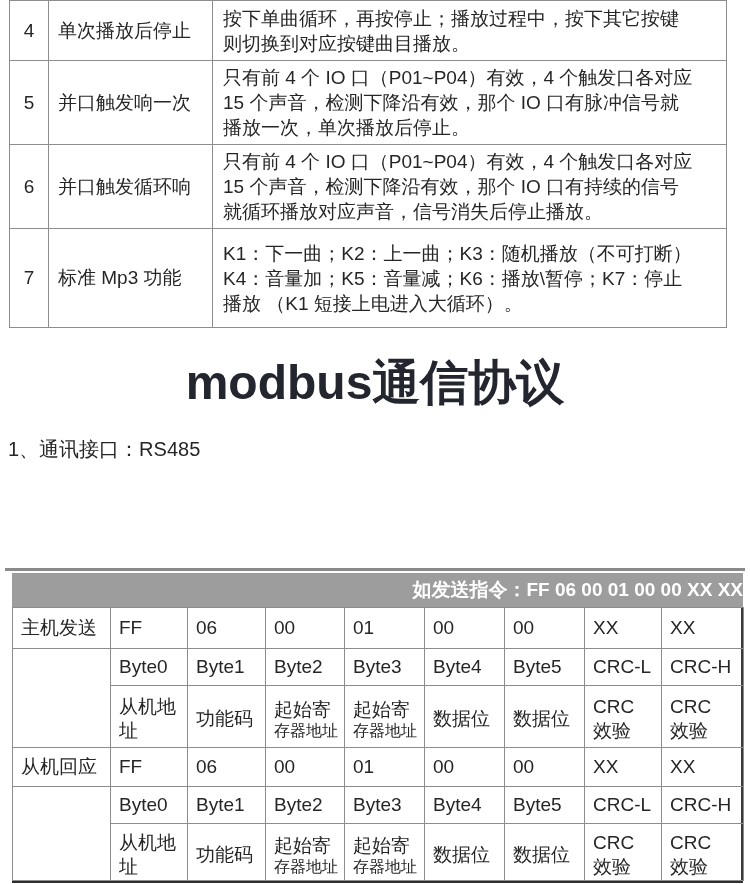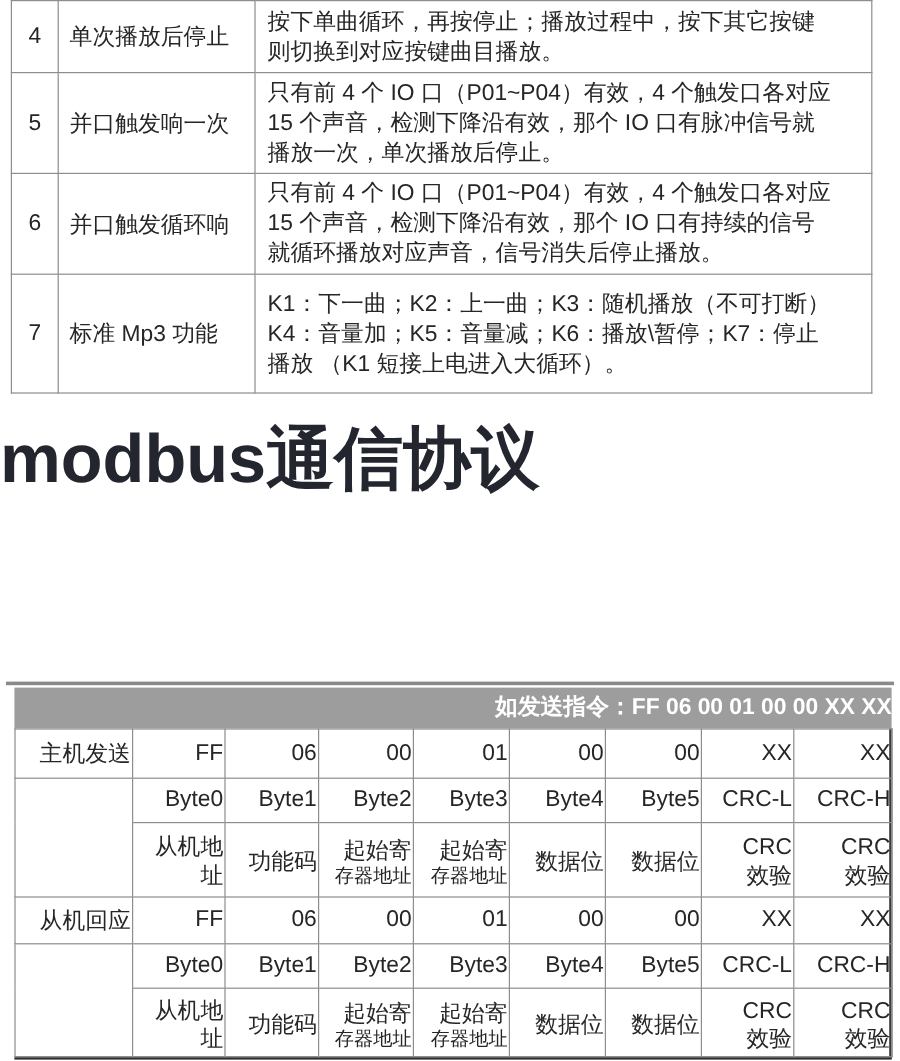--- a/index.html
+++ b/index.html
@@ -18,42 +18,42 @@
     font-size:19px;vertical-align:middle;
     overflow:hidden;
   }
   .fn-num{text-align:center;font-size:20px;}
   .fn-name{padding-left:9px;}
   .fn-desc{padding:4px 8px 4px 10px;line-height:25px;white-space:pre-line;}
   tr.h60{height:60px;} tr.h75{height:75px;} tr.h76{height:76px;} tr.h99{height:99px;}
   
   .page-title{
     position:absolute;top:343px;left:0;width:750px;
-    text-align:left;font-size:57px;font-weight:bold;
+    text-align:center;font-size:48px;font-weight:bold;
     color:#23262e;letter-spacing:0;line-height:80px;
   }
   
   .intro{
     position:absolute;top:436px;left:8px;width:737px;
     font-size:20px;line-height:26px;
   }
   .intro-item{white-space:pre-line;}
   
   .rule{
     position:absolute;top:568px;left:5px;width:740px;height:3px;
     background:#8a8a8a;
   }
   
   .modbus{position:absolute;top:573px;left:12px;width:731px;}
   .mb-caption{
     height:34px;line-height:34px;background:#9d9d9d;color:#ffffff;
     font-size:19px;font-weight:bold;padding-left:14px;box-sizing:border-box;text-align:right;
   }
   .mb-body{border-right:2px solid #3a3a3a;border-bottom:2px solid #2f2f2f;}
-  .mb-table{border-collapse:collapse;table-layout:fixed;width:731px;text-align:right;}
+  .mb-table{border-collapse:collapse;table-layout:fixed;width:731px;}
   .mb-table td{
     border:1.5px solid #8d8d8d;font-size:19px;
     padding-left:8px;vertical-align:middle;overflow:hidden;
   }
   tr.h41{height:41px;} tr.h37{height:37px;} tr.h62{height:62px;}
   tr.h39{height:39px;} tr.h57{height:57px;}
   .mb-field{vertical-align:top;padding-top:6px;line-height:24px;white-space:pre-line;}
   .sm{display:block;font-size:16px;line-height:18px;}
 </style>
 </head>
@@ -92,20 +92,21 @@
       <td class="fn-desc">K1：下一曲；K2：上一曲；K3：随机播放（不可打断）
 K4：音量加；K5：音量减；K6：播放\暂停；K7：停止
 播放 （K1 短接上电进入大循环）。</td>
     </tr>
   </tbody>
 </table>
 
 <div class="page-title">modbus通信协议</div>
 
 <div class="intro">
+  <div class="intro-item">1、通讯接口：RS485</div>
 </div>
 
 <div class="rule"></div>
 
 <div class="modbus">
   <div class="mb-caption">如发送指令：FF 06 00 01 00 00 XX XX</div>
   <div class="mb-body">
     <table class="mb-table">
       <colgroup>
         <col style="width:98px">

